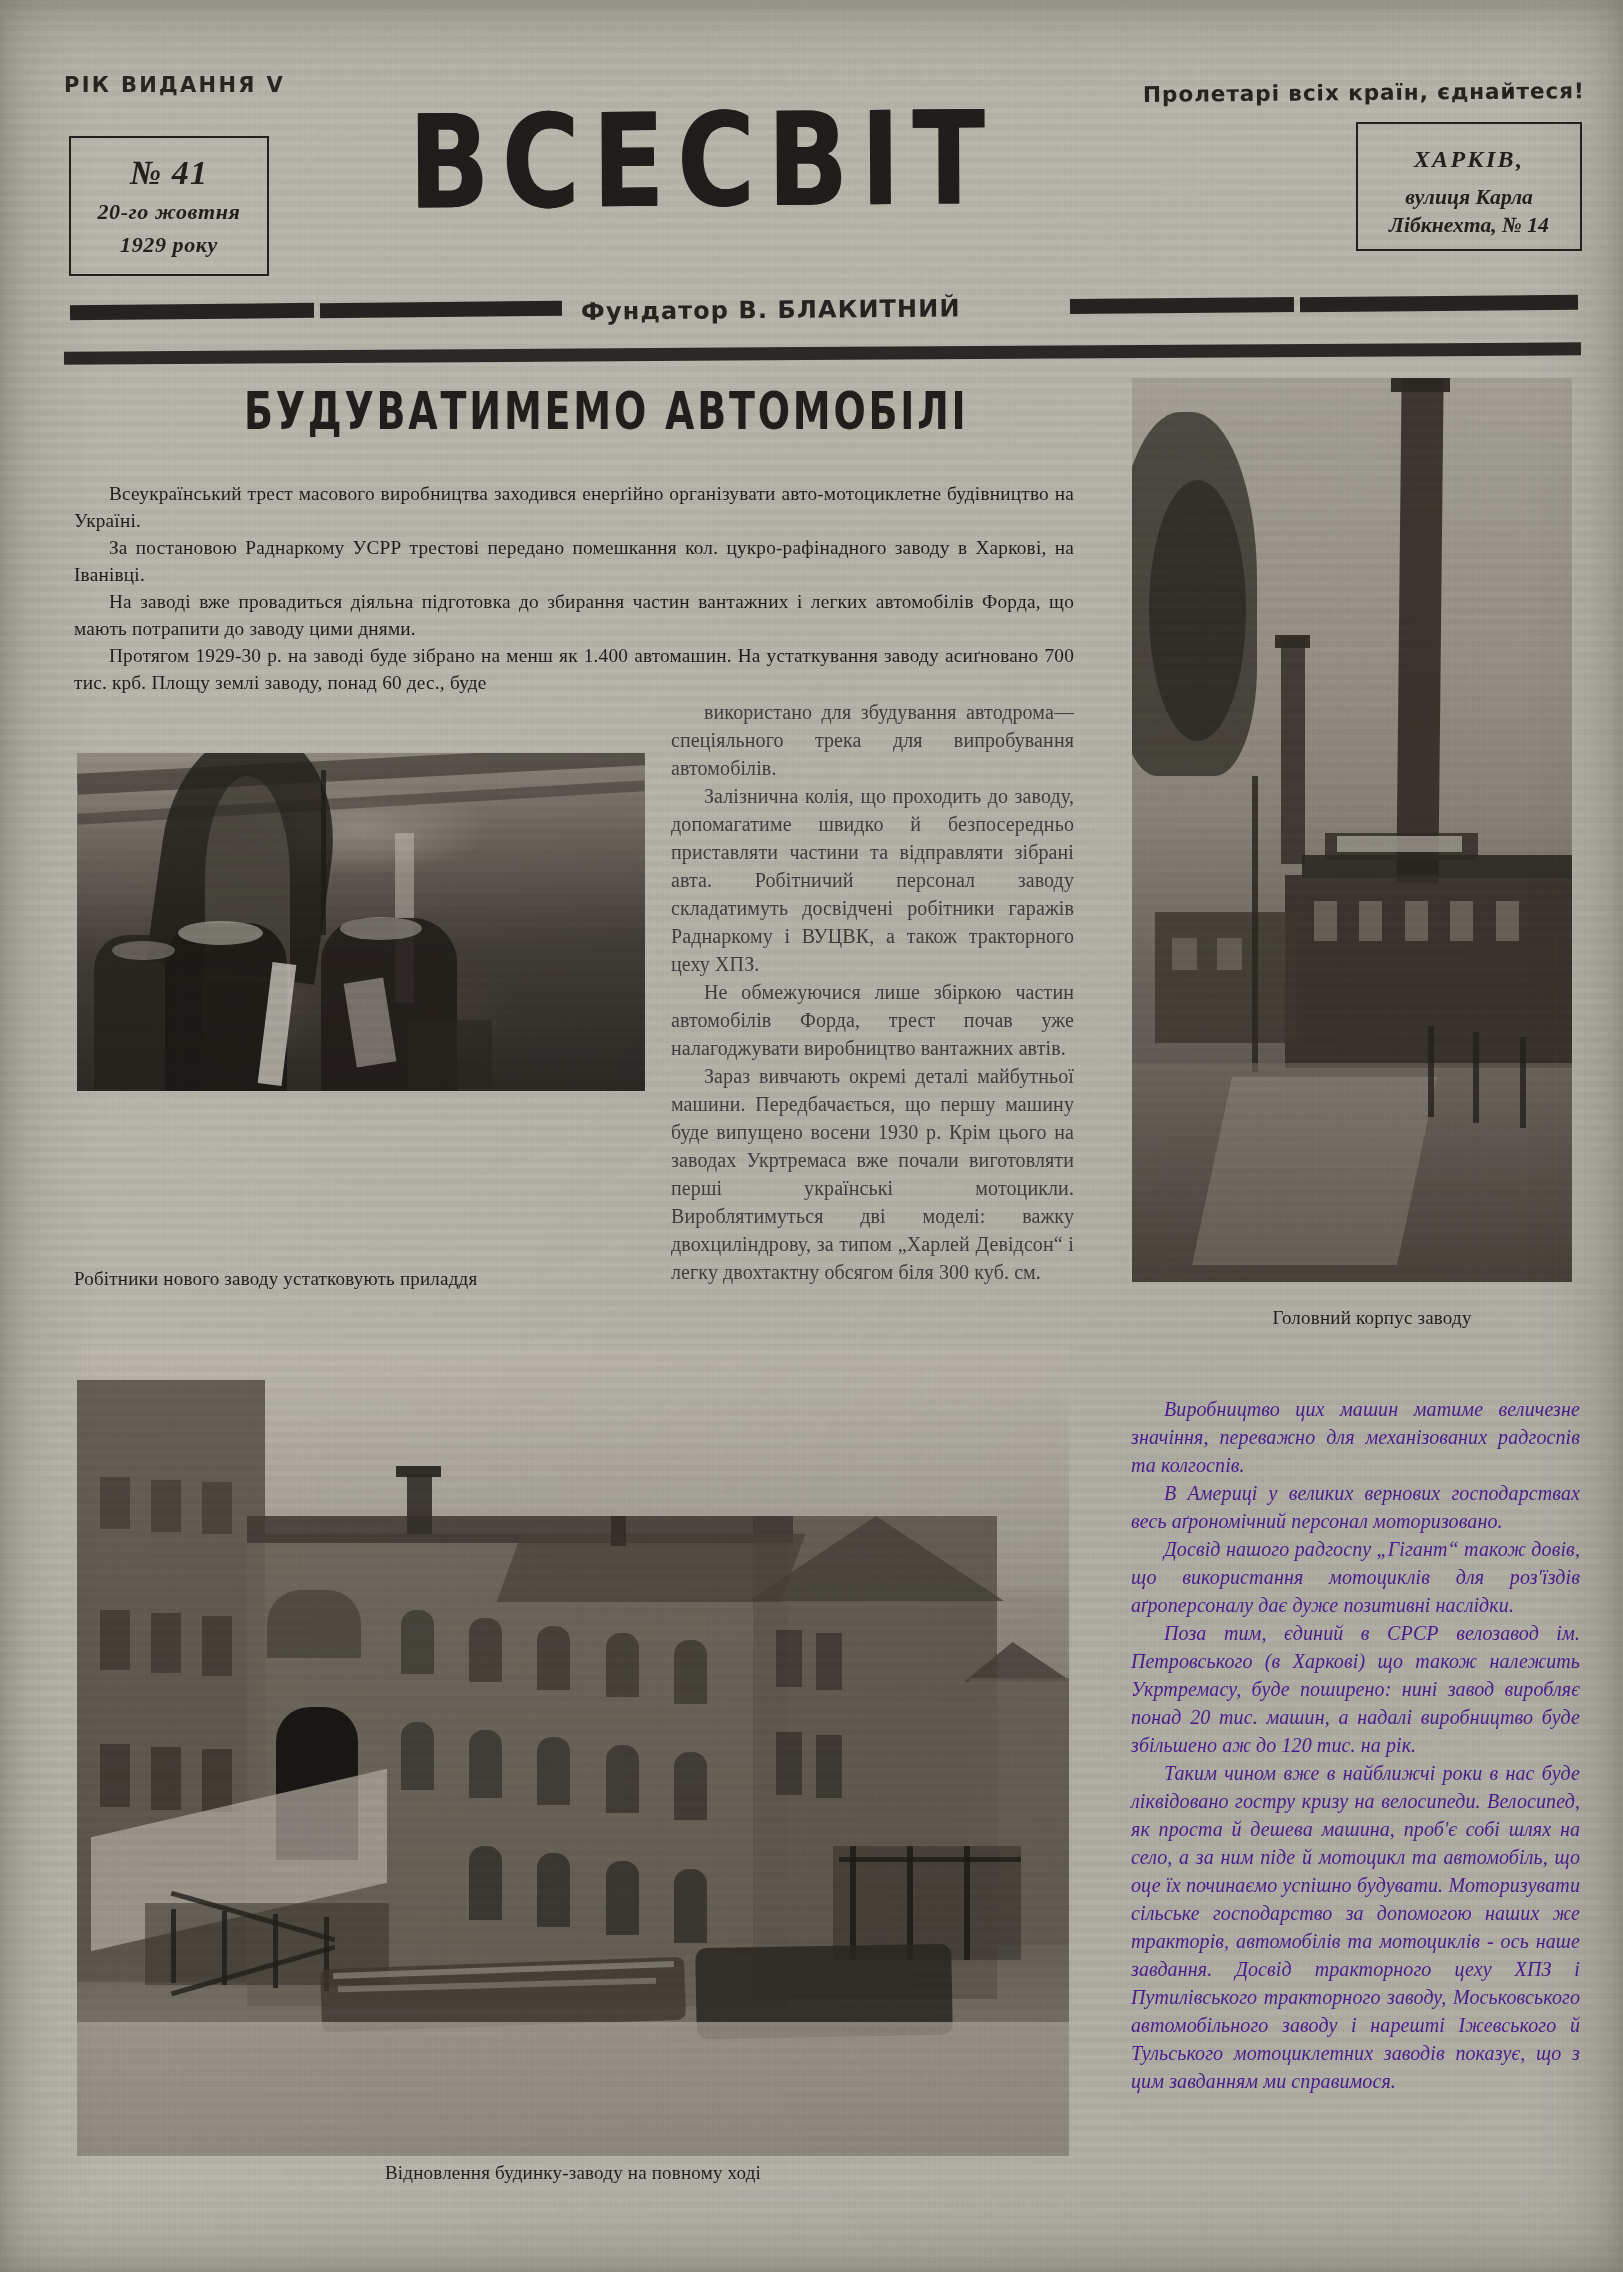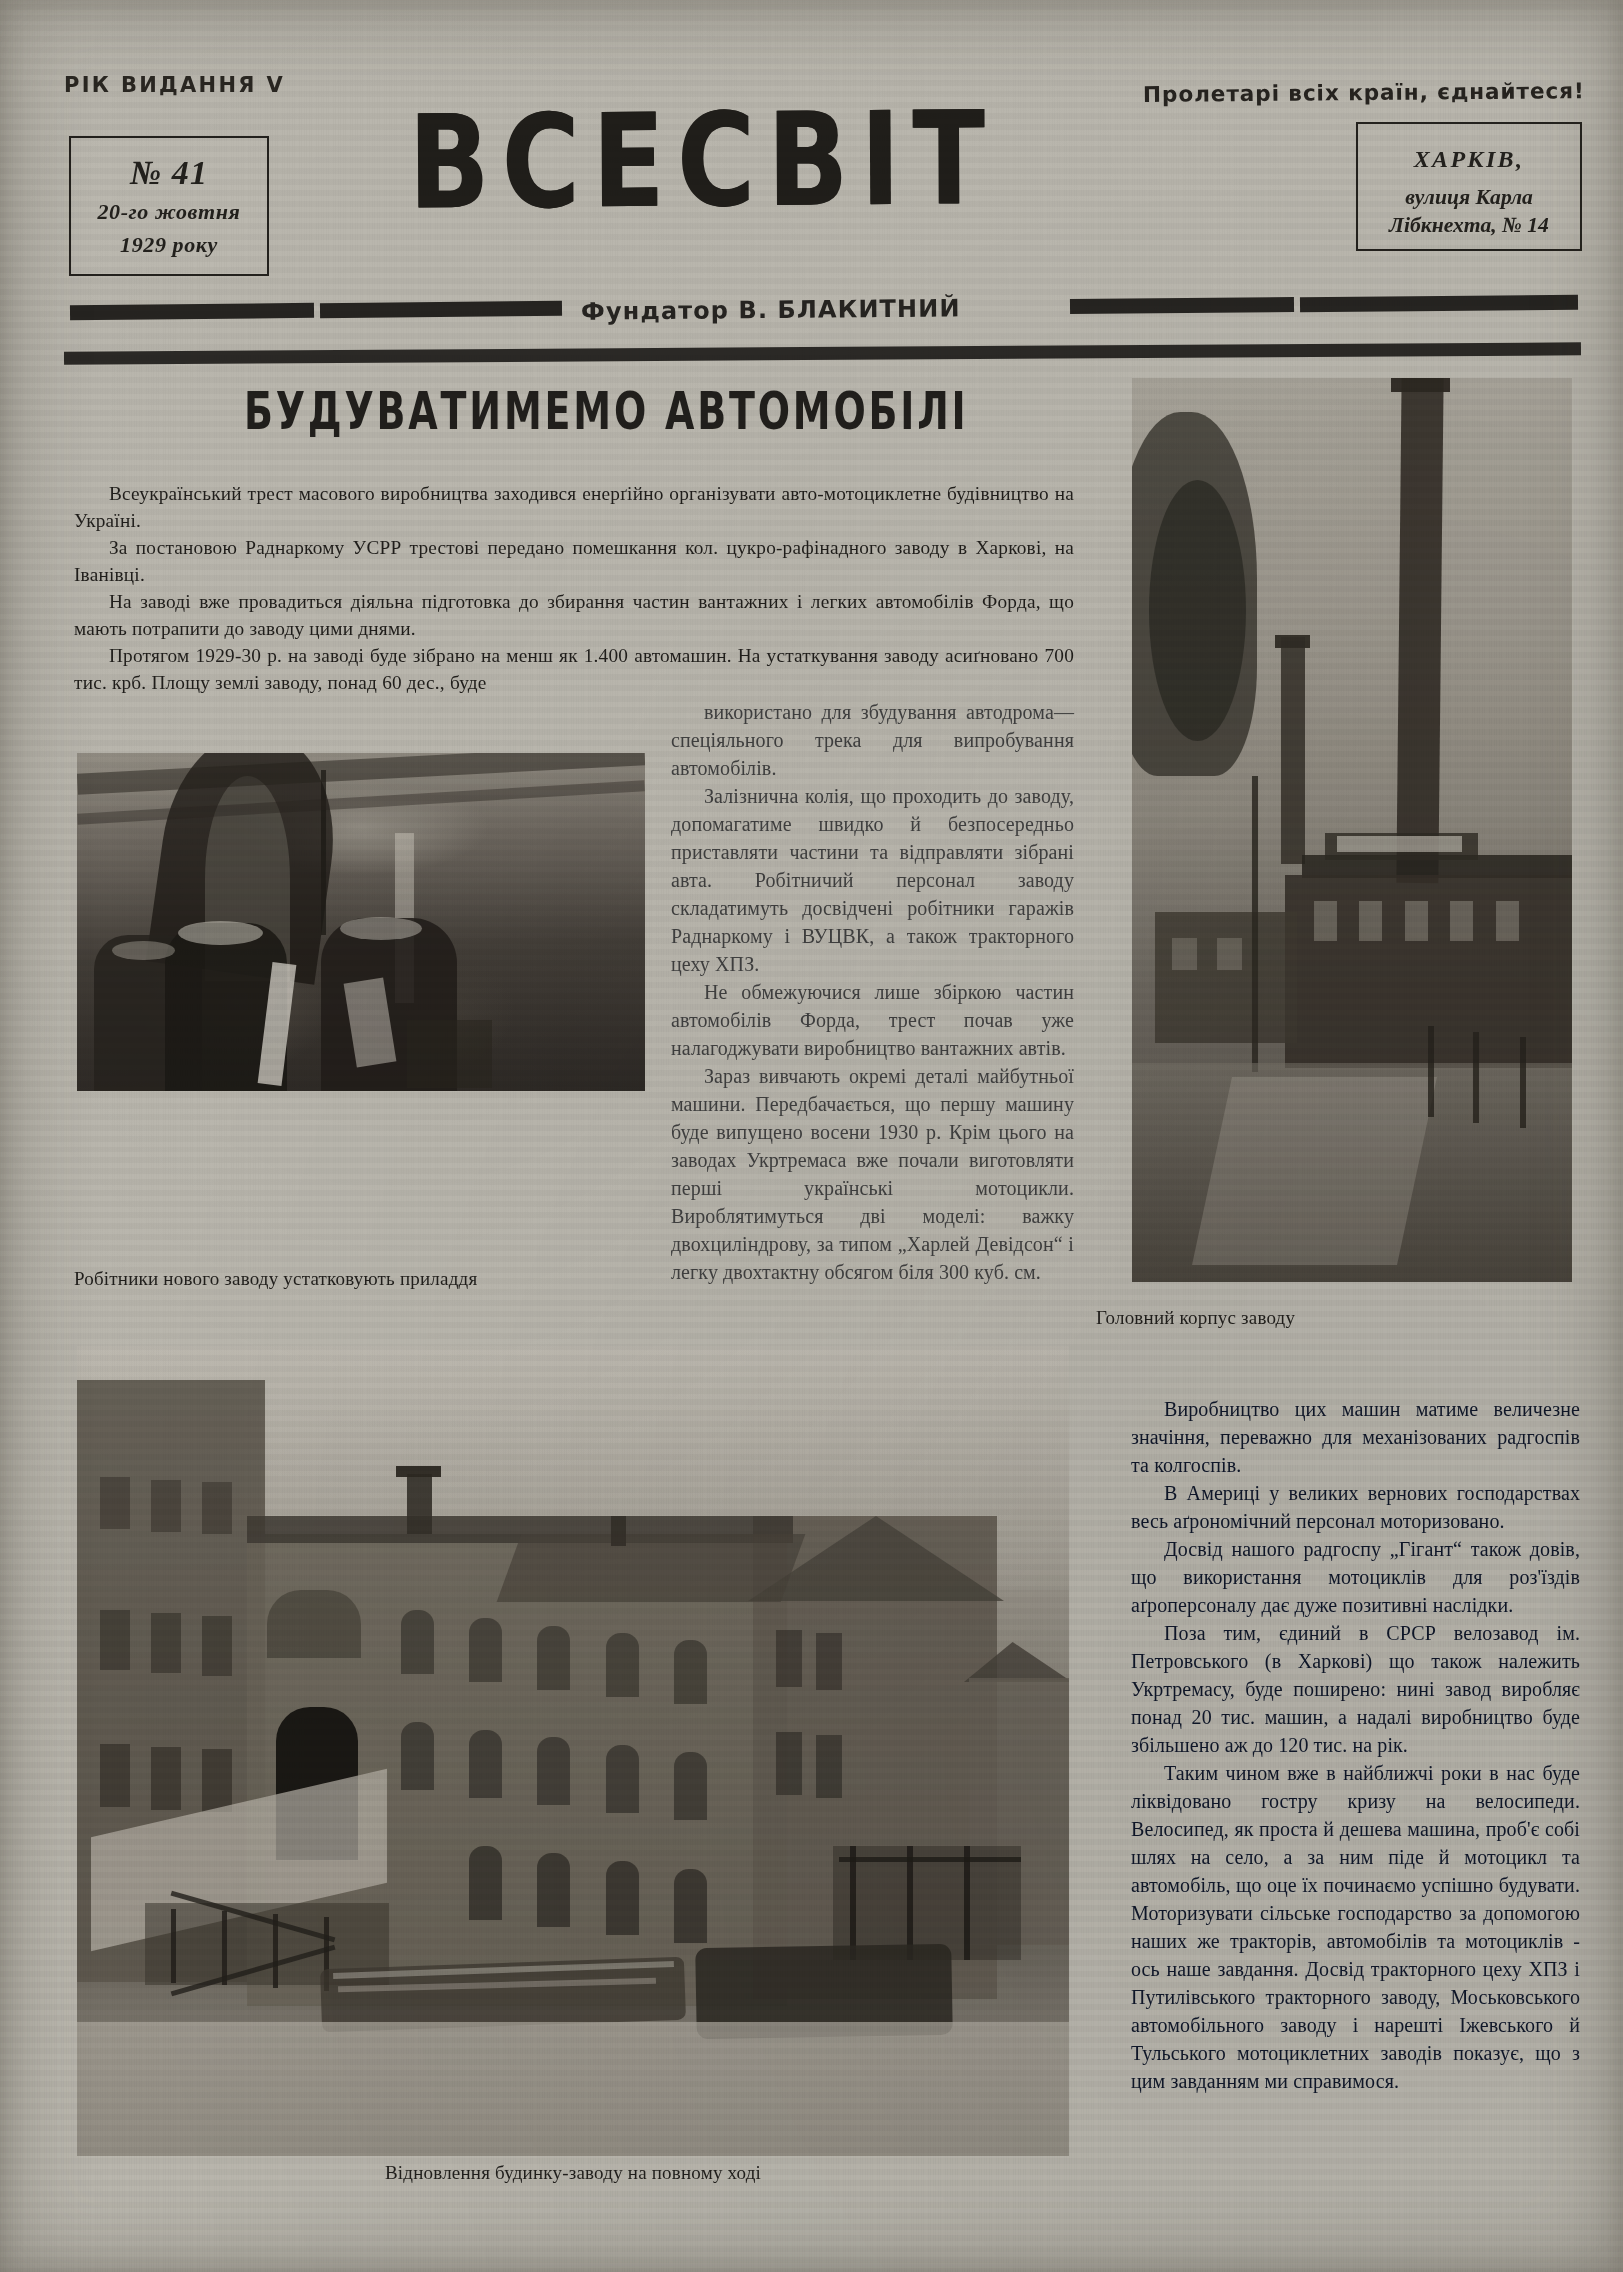--- a/index.html
+++ b/index.html
@@ -132,22 +132,23 @@
     font-size:20px;line-height:28px;
     color:#404040;text-align:justify;
     letter-spacing:0.1px;
   }
   .colmid p{margin:0;text-indent:33px;}
 
   .colright{
     position:absolute;left:1131px;top:1395px;width:449px;
     font-family:"Liberation Serif", serif;
     font-size:20px;line-height:28px;
-    color:#0f172a;text-align:justify;
+    color:#4c1d95;text-align:justify;
     letter-spacing:0.1px;
+    font-style:italic;
   }
   .colright p{margin:0;text-indent:33px;}
 
   
   .photo{position:absolute;overflow:hidden;background:#6e6a63;}
   .photo .ph-inner{position:absolute;inset:0;}
 
   
   #photo-workers{left:77px;top:753px;width:568px;height:338px;}
   #photo-workers .ph-inner{
@@ -173,21 +174,21 @@
     background:
       linear-gradient(180deg, #a8a49a 0%, #9d988e 26%, #7e796f 52%, #6a655c 74%, #8f8a80 100%);
   }
 
   .caption{
     position:absolute;
     font-family:"Liberation Serif", serif;
     font-size:19px;color:#211f1c;letter-spacing:0.2px;
   }
   #cap-workers{left:74px;top:1268px;width:614px;}
-  #cap-chimney{left:1096px;top:1307px;width:440px;}
+  #cap-chimney{left:1152px;top:1307px;width:440px;text-align:center;}
   #cap-building{left:77px;top:2162px;width:992px;text-align:center;}
 
   .edge-shadow{
     position:absolute;inset:0;pointer-events:none;z-index:60;
     box-shadow:inset 0 0 85px rgba(60,55,46,.38), inset 0 0 23px rgba(80,74,62,.25);
   }
 </style>
 </head>
 <body>
 

